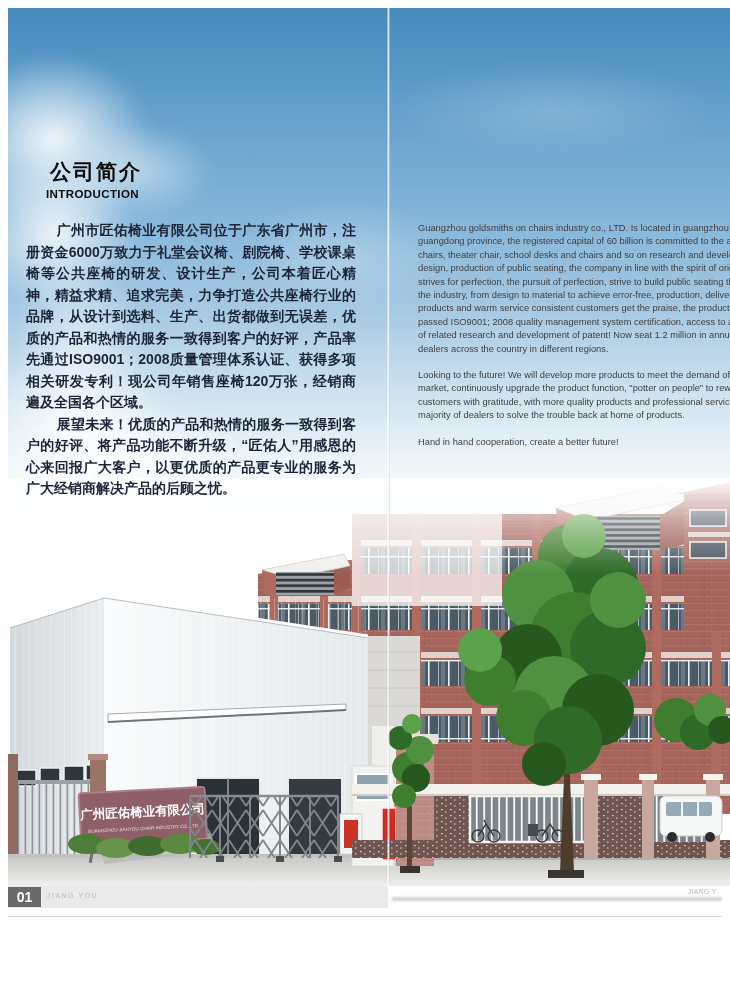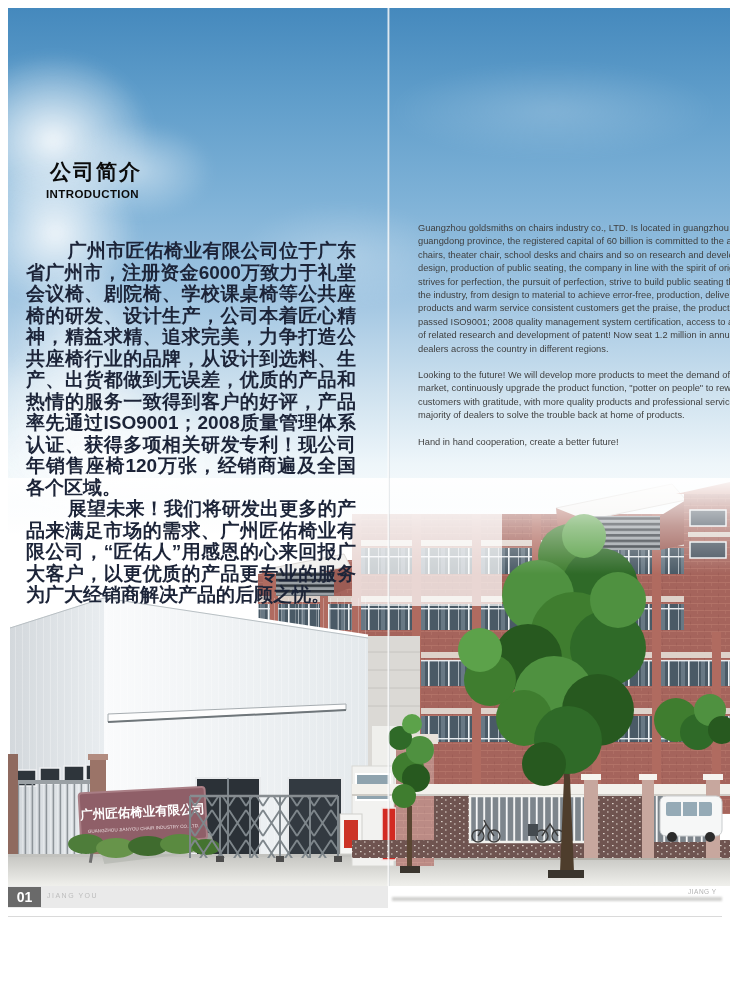--- a/index.html
+++ b/index.html
@@ -18,22 +18,22 @@
   .c2{left:-35px;top:150px;width:165px;height:150px;opacity:.9;}
   .c3{left:5px;top:255px;width:130px;height:140px;opacity:.55;}
   .c4{left:-25px;top:325px;width:185px;height:160px;opacity:.85;}
   .c5{left:55px;top:115px;width:150px;height:95px;opacity:.5;}
   .c6{left:380px;top:55px;width:330px;height:95px;opacity:.2;}
   .c7{left:230px;top:195px;width:210px;height:105px;opacity:.25;}
   .c8{left:-25px;top:390px;width:270px;height:125px;opacity:.95;}
   .title-block{position:absolute;left:38px;top:148px;color:#0b0b0b;z-index:3;}
   .title-cn{margin:4px;font-size:21px;line-height:1.15;font-weight:900;letter-spacing:2px;}
   .title-en{margin:4px 0 0 0;font-size:11.5px;font-weight:800;letter-spacing:.4px;}
-  .cn-text{position:absolute;left:18px;top:232px;width:330px;z-index:3;
-    font-size:19px;line-height:21.5px;font-weight:600;color:#1c2438;text-align:justify;}
+  .cn-text{position:absolute;left:18px;top:212px;width:330px;z-index:3;
+    font-size:14px;line-height:21.5px;font-weight:600;color:#1c2438;text-align:justify;}
   .cn-text p{margin:0;text-indent:2.2em;}
   .en-text{position:absolute;left:410px;top:214px;width:358px;z-index:3;
     font-size:9.3px;line-height:13.4px;color:#3f3f3f;}
   .en-text p{margin:0 0 13px 0;}
   .photo{position:absolute;left:0;top:470px;width:722px;height:408px;z-index:2;}
   .fold{position:absolute;left:379px;top:0;width:3px;height:878px;z-index:6;
     background:linear-gradient(90deg,rgba(255,255,255,0),rgba(255,255,255,.95) 40%,rgba(140,155,165,.28));}
   .footer-band{position:absolute;left:8px;top:886px;width:380px;height:22px;background:#eaeaea;}
   .pagenum{position:absolute;left:8px;top:887px;width:33px;height:20px;background:#6a6a6a;
     color:#ffffff;font-weight:bold;font-size:14px;text-align:center;line-height:20px;}
@@ -56,21 +56,21 @@
   <div class="cloud c7"></div>
   <div class="cloud c8"></div>
 
   <div class="title-block">
     <h1 class="title-cn">公司简介</h1>
     <h2 class="title-en">INTRODUCTION</h2>
   </div>
 
   <div class="cn-text">
     <p>广州市匠佑椅业有限公司位于广东省广州市，注册资金6000万致力于礼堂会议椅、剧院椅、学校课桌椅等公共座椅的研发、设计生产，公司本着匠心精神，精益求精、追求完美，力争打造公共座椅行业的品牌，从设计到选料、生产、出货都做到无误差，优质的产品和热情的服务一致得到客户的好评，产品率先通过ISO9001；2008质量管理体系认证、获得多项相关研发专利！现公司年销售座椅120万张，经销商遍及全国各个区域。</p>
-    <p>展望未来！我们将研发出更多的产品来满足市场的需求、广州匠佑椅业有限公司，“匠佑人”用感恩的心来回报广大客户，以更优质的产品更专业的服务为广大经销商解决产品的后顾之忧。</p>
+    <p>展望未来！优质的产品和热情的服务一致得到客户的好评、将产品功能不断升级，“匠佑人”用感恩的心来回报广大客户，以更优质的产品更专业的服务为广大经销商解决产品的后顾之忧。</p>
   </div>
 
   <div class="en-text">
     <p>Guangzhou goldsmiths on chairs industry co., LTD. Is located in guangzhou city, guangdong province, the registered capital of 60 billion is committed to the auditorium chairs, theater chair, school desks and chairs and so on research and development, design, production of public seating, the company in line with the spirit of originality, strives for perfection, the pursuit of perfection, strive to build public seating the brand of the industry, from design to material to achieve error-free, production, delivery, quality products and warm service consistent customers get the praise, the product has passed ISO9001; 2008 quality management system certification, access to a number of related research and development of patent! Now seat 1.2 million in annual sales, dealers across the country in different regions.</p>
     <p>Looking to the future! We will develop more products to meet the demand of the market, continuously upgrade the product function, "potter on people" to reward our customers with gratitude, with more quality products and professional services for the majority of dealers to solve the trouble back at home of products.</p>
     <p>Hand in hand cooperation, create a better future!</p>
   </div>
 
   <svg class="photo" viewBox="0 0 722 408" preserveAspectRatio="none">
     <defs>

